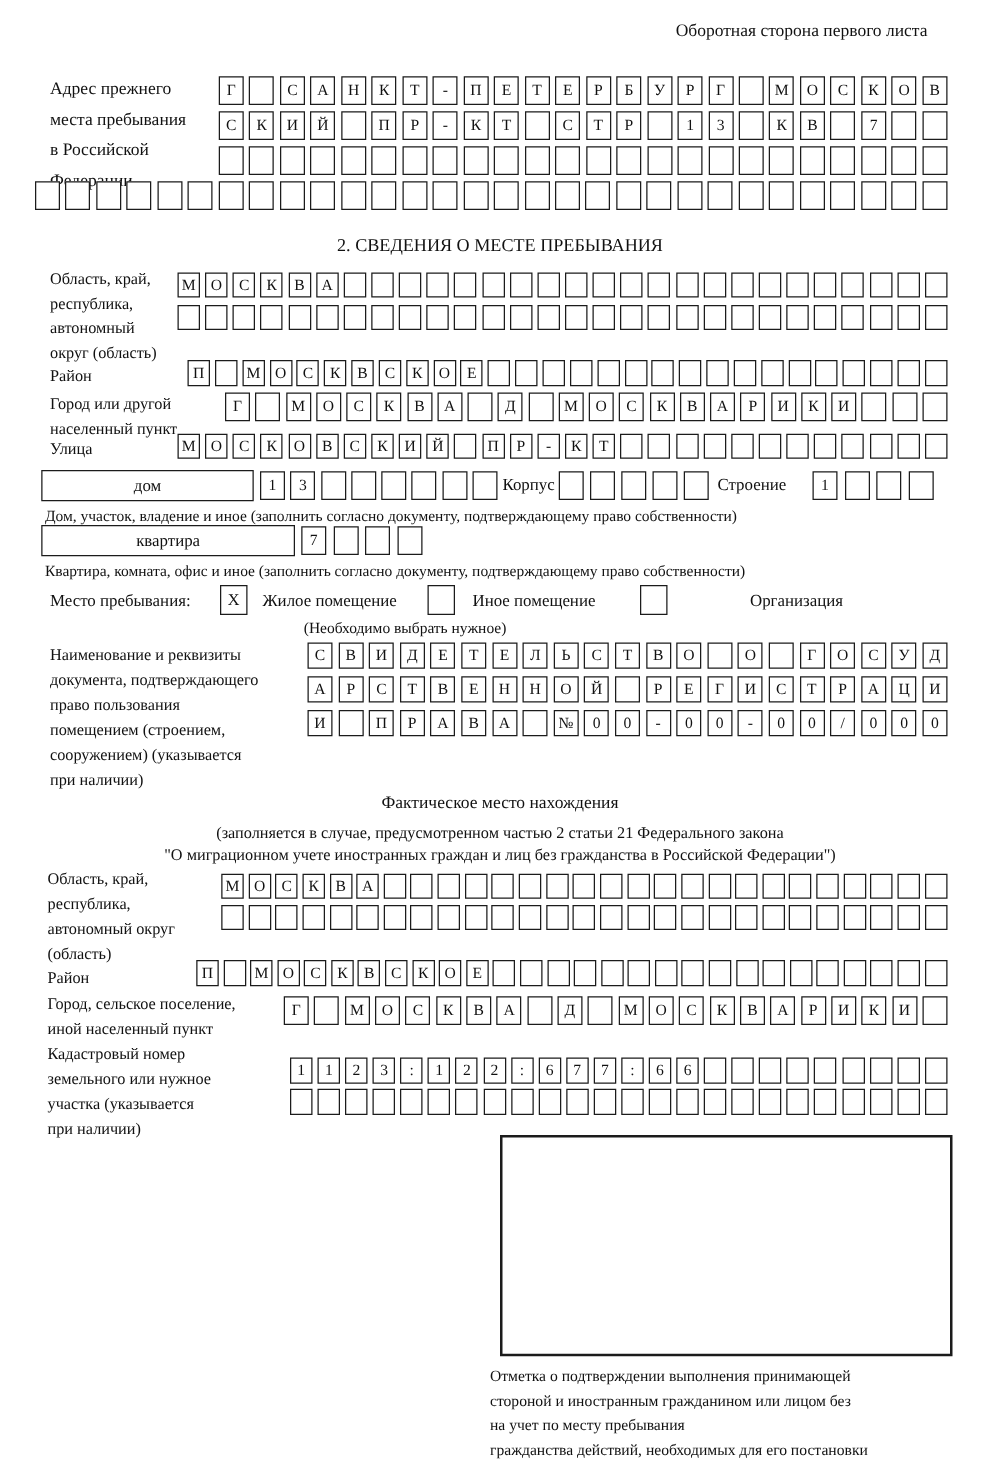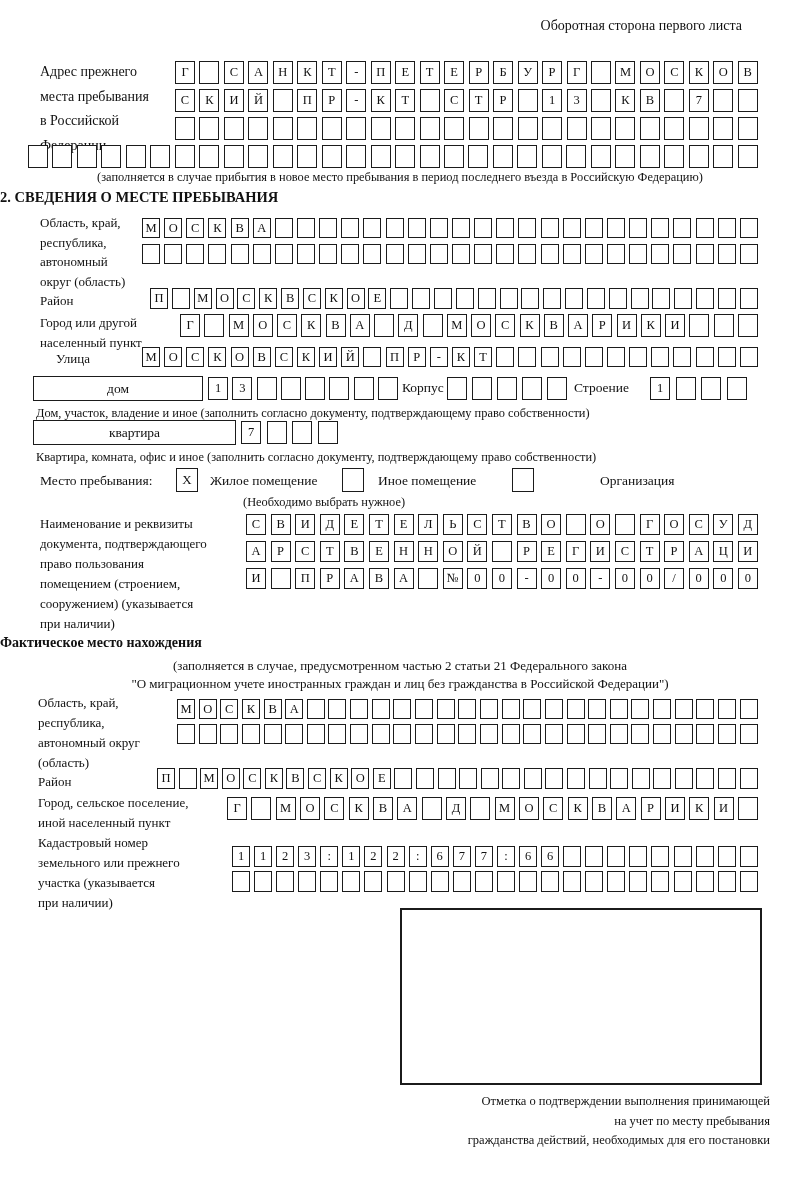--- a/index.html
+++ b/index.html
@@ -7,30 +7,30 @@
         font-family:"Liberation Serif","DejaVu Serif",serif;overflow:hidden;}
   .lbl{position:absolute;font-size:13px;line-height:20px;white-space:nowrap;}
   .lbl-big{position:absolute;font-size:14px;line-height:24.5px;white-space:nowrap;}
   .grid{position:absolute;display:flex;justify-content:space-between;}
   .cell{box-sizing:border-box;border:1.7px solid #1b1b1b;background:#fff;
         width:var(--cw,20px);height:var(--ch,22px);
         display:flex;align-items:center;justify-content:center;
         font-size:12.5px;line-height:1;font-family:"Liberation Serif","DejaVu Serif",serif;}
   .caption{position:absolute;width:100%;text-align:center;font-size:12.4px;line-height:17px;}
   .caption-left{position:absolute;font-size:12.4px;line-height:17px;white-space:nowrap;text-align:center;}
-  .title{position:absolute;width:100%;font-weight:bold;font-size:14.5px;}
+  .title{position:absolute;width:100%;text-align:center;font-weight:normal;font-size:14.5px;}
   .note{position:absolute;width:100%;text-align:center;font-size:13px;line-height:18px;}
   .wide-box{position:absolute;box-sizing:border-box;border:1.7px solid #1b1b1b;
         display:flex;align-items:center;justify-content:center;font-size:13.5px;}
   .checkbox{position:absolute;box-sizing:border-box;border:1.7px solid #1b1b1b;width:22px;height:24px;
         display:flex;align-items:center;justify-content:center;font-size:13px;}
   .inline-lbl{position:absolute;font-size:13.5px;white-space:nowrap;}
   .header-note{position:absolute;font-size:14px;white-space:nowrap;}
   .stamp-box{position:absolute;box-sizing:border-box;border:2px solid #1b1b1b;background:#fff;}
-  .stamp-caption{position:absolute;text-align:right;font-size:12.5px;line-height:19.5px;}
+  .stamp-caption{position:absolute;text-align:left;font-size:12.5px;line-height:19.5px;}
 </style>
 </head>
 <body>
 
 <div id="page">
 
   <div class="header-note" style="top:18px;right:58px;">Оборотная сторона первого листа</div>
 
   <div class="lbl-big" style="left:40px;top:60px;">
       <div class="line">Адрес прежнего</div>
@@ -141,21 +141,20 @@
       <div class="cell"></div>
       <div class="cell"></div>
       <div class="cell"></div>
       <div class="cell"></div>
       <div class="cell"></div>
       <div class="cell"></div>
       <div class="cell"></div>
       <div class="cell"></div>
       <div class="cell"></div>
     </div>
-  <div class="caption" style="top:169px;">(заполняется в случае прибытия в новое место пребывания в период последнего въезда в Российскую Федерацию)</div>
 
   <div class="title" style="top:189px;">2. СВЕДЕНИЯ О МЕСТЕ ПРЕБЫВАНИЯ</div>
 
   <div class="lbl" style="left:40px;top:213px;line-height:19.5px;">
       <div class="line">Область, край,</div>
       <div class="line">республика,</div>
       <div class="line">автономный</div>
       <div class="line">округ (область)</div>
     </div>
   <div class="grid" style="left:142px;top:218px;width:616px;--cw:18px;--ch:20px;">
@@ -275,21 +274,21 @@
       <div class="cell">А</div>
       <div class="cell">Р</div>
       <div class="cell">И</div>
       <div class="cell">К</div>
       <div class="cell">И</div>
       <div class="cell"></div>
       <div class="cell"></div>
       <div class="cell"></div>
     </div>
 
-  <div class="lbl" style="left:56px;top:349px;">Улица</div>
+  <div class="lbl" style="left:40px;top:349px;">Улица</div>
   <div class="grid" style="left:142px;top:347px;width:616px;--cw:18px;--ch:20px;">
       <div class="cell">М</div>
       <div class="cell">О</div>
       <div class="cell">С</div>
       <div class="cell">К</div>
       <div class="cell">О</div>
       <div class="cell">В</div>
       <div class="cell">С</div>
       <div class="cell">К</div>
       <div class="cell">И</div>
@@ -565,21 +564,21 @@
       <div class="cell">А</div>
       <div class="cell">Р</div>
       <div class="cell">И</div>
       <div class="cell">К</div>
       <div class="cell">И</div>
       <div class="cell"></div>
     </div>
 
   <div class="lbl" style="left:38px;top:833px;">
       <div class="line">Кадастровый номер</div>
-      <div class="line">земельного или прежнего</div>
+      <div class="line">земельного или нужное</div>
       <div class="line">участка (указывается</div>
       <div class="line">при наличии)</div>
     </div>
   <div class="grid" style="left:232px;top:846px;width:526px;--cw:18px;--ch:21px;">
       <div class="cell">1</div>
       <div class="cell">1</div>
       <div class="cell">2</div>
       <div class="cell">3</div>
       <div class="cell">:</div>
       <div class="cell">1</div>
@@ -625,17 +624,18 @@
       <div class="cell"></div>
       <div class="cell"></div>
       <div class="cell"></div>
       <div class="cell"></div>
       <div class="cell"></div>
     </div>
 
   <div class="stamp-box" style="left:400px;top:908px;width:362px;height:177px;"></div>
   <div class="stamp-caption" style="left:392px;top:1092px;width:378px;">
       <div class="line">Отметка о подтверждении выполнения принимающей</div>
+      <div class="line">стороной и иностранным гражданином или лицом без</div>
       <div class="line">на учет по месту пребывания</div>
       <div class="line">гражданства действий, необходимых для его постановки</div>
     </div>
 
 </div>
 
 </body></html>

